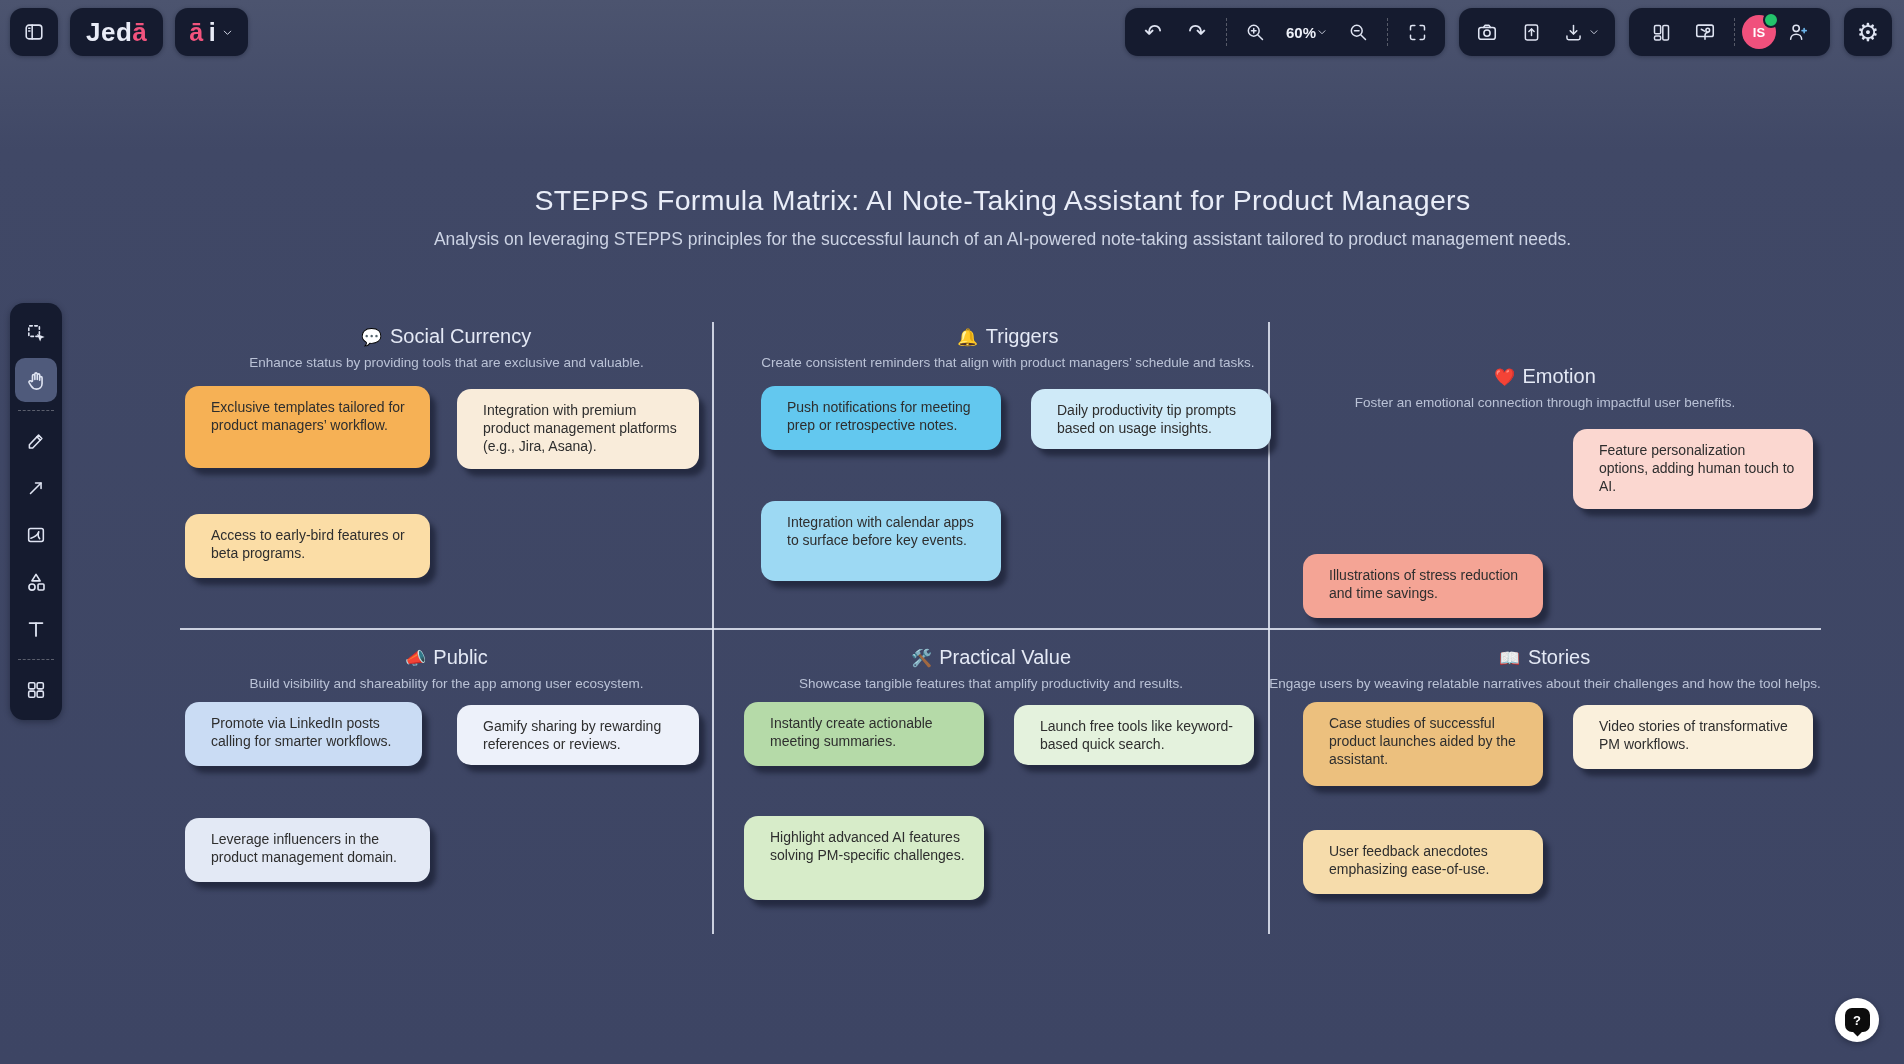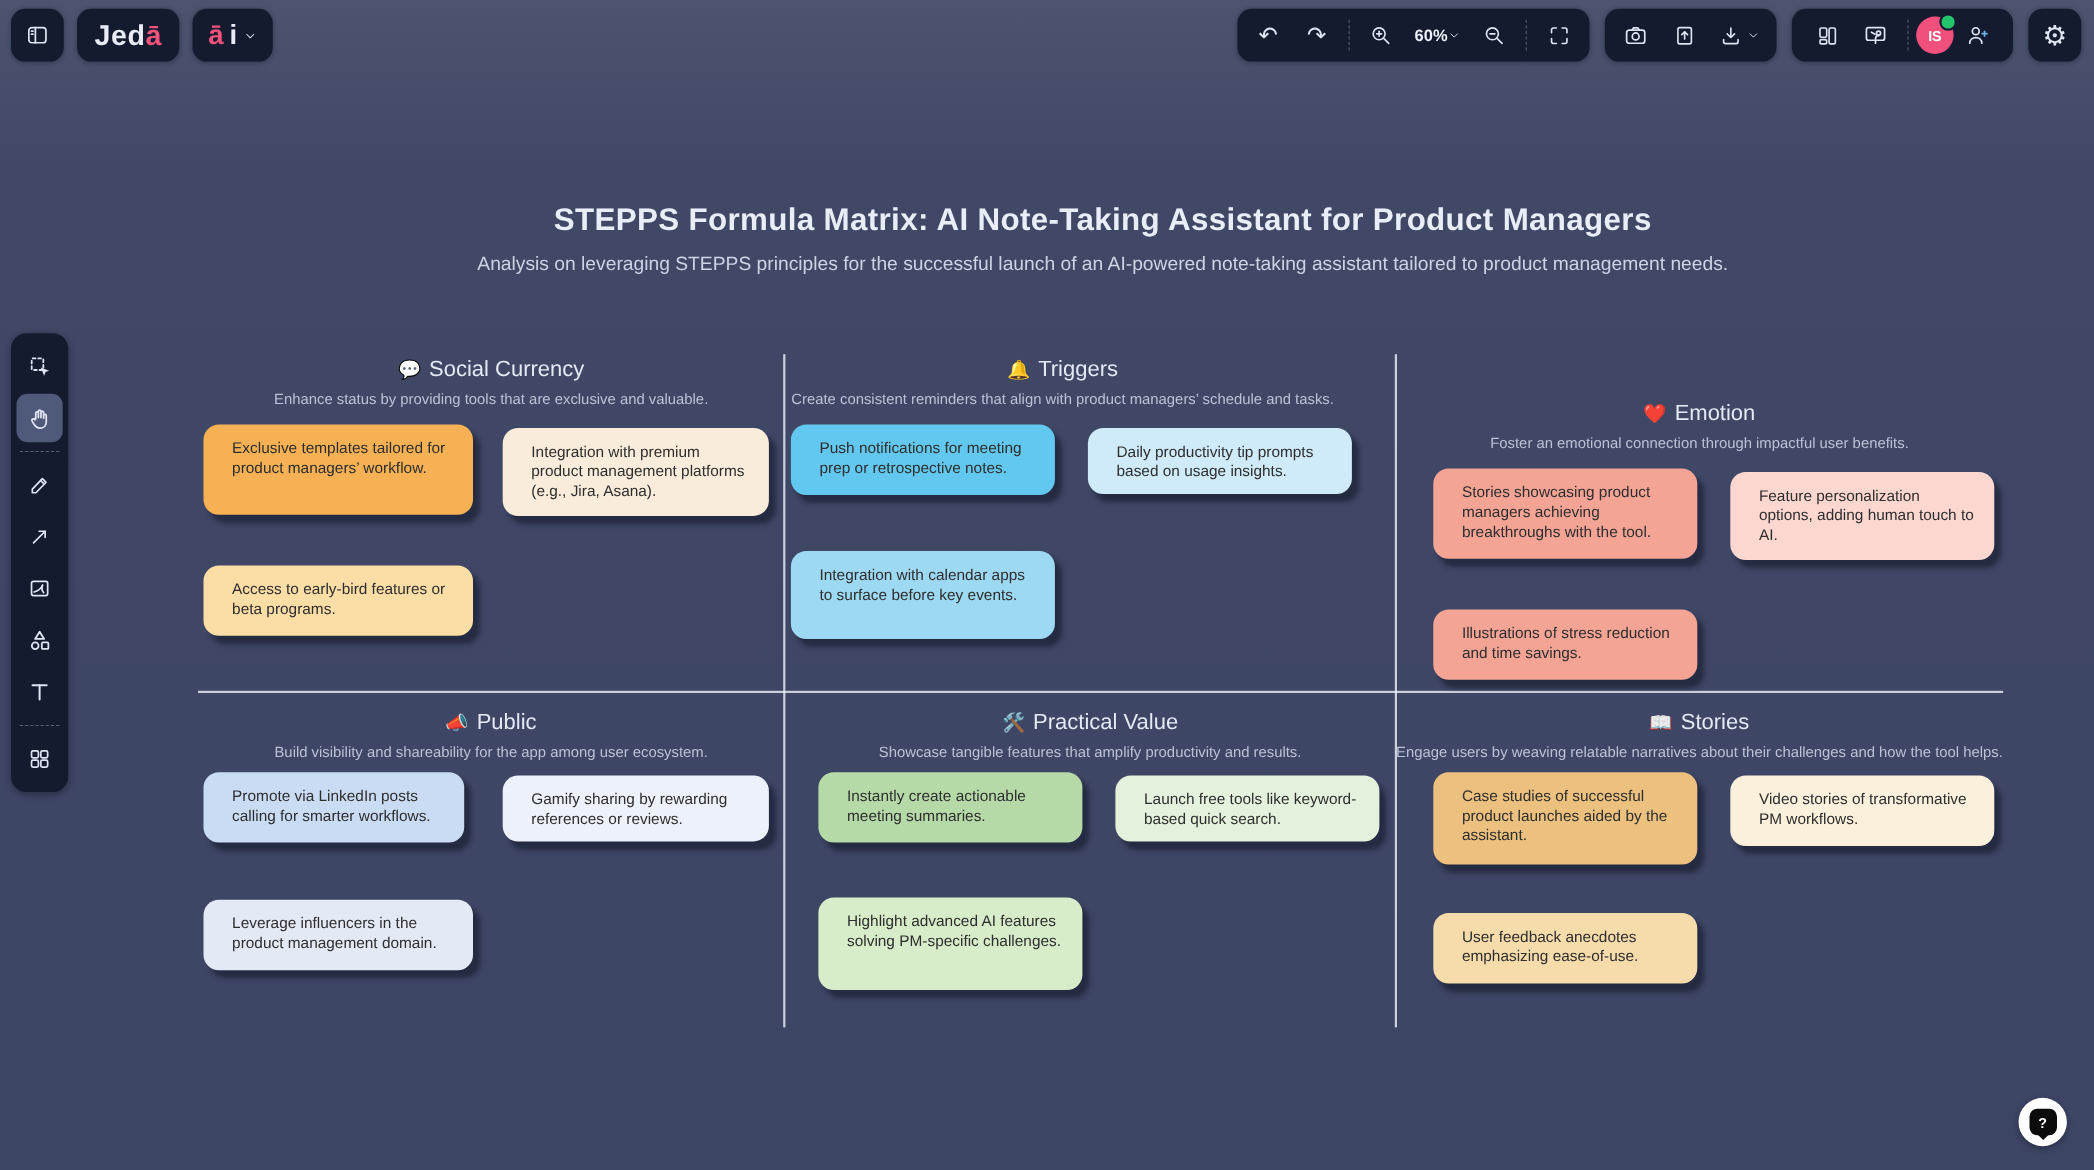--- a/index.html
+++ b/index.html
@@ -29,31 +29,31 @@
 
   
   .side{position:absolute;left:10px;top:303px;width:52px;background:#151b2f;border-radius:14px;
         display:flex;flex-direction:column;align-items:center;padding:8px 0;gap:3px;z-index:20;box-shadow:0 2px 6px rgba(10,14,28,.4);}
   .tool{width:42px;height:44px;display:flex;align-items:center;justify-content:center;cursor:pointer;border-radius:10px;}
   .tool.active{background:#4f5a7b;}
   .tool-sep{width:36px;border-top:1px dashed rgba(255,255,255,.3);margin:5px 0;}
 
   
   .board-title-wrap{position:absolute;left:180px;top:184px;width:1645px;text-align:center;z-index:5;}
-  .board-title{font-size:28.5px;font-weight:700;color:#e9edf8;letter-spacing:.3px;}
+  .board-title{font-size:28.5px;font-weight:400;color:#e9edf8;letter-spacing:.3px;}
   .board-subtitle{margin-top:12px;font-size:17.5px;font-weight:400;color:#ccd3e4;}
 
   .divider{position:absolute;background:rgba(228,233,245,.85);z-index:2;}
   #vdiv1{left:712px;top:322px;width:2px;height:612px;}
   #vdiv2{left:1268px;top:322px;width:2px;height:612px;}
   #hdiv{left:180px;top:628px;width:1641px;height:2px;}
 
   .sec{position:absolute;z-index:4;}
   #sec0{left:180px;top:318px;width:533px;height:311px;padding-top:7px;}
-  #sec1{left:688px;top:318px;width:556px;height:311px;padding-top:7px;}
+  #sec1{left:730px;top:318px;width:556px;height:311px;padding-top:7px;}
   #sec2{left:1269px;top:318px;width:552px;height:311px;padding-top:7px;margin-top:40px;}
   #sec3{left:180px;top:629px;width:533px;height:305px;padding-top:17px;}
   #sec4{left:713px;top:629px;width:556px;height:305px;padding-top:17px;}
   #sec5{left:1269px;top:629px;width:552px;height:305px;padding-top:17px;}
   .sec-head{text-align:center;font-size:20px;font-weight:500;color:#e4e9f5;cursor:default;}
   .sec-head .emoji{font-size:17px;margin-right:7px;}
   .sec-desc{text-align:center;font-size:13.5px;color:#bac2d6;margin-top:7px;}
 
   .note{position:absolute;border-radius:14px;box-sizing:border-box;cursor:pointer;
         padding:13px 16px 11px 26px;font-size:14px;line-height:1.27;color:#2e2e2e;
@@ -338,21 +338,20 @@
   <div class="sec-head"><span class="emoji">🔔</span><span>Triggers</span></div>
   <div class="sec-desc">Create consistent reminders that align with product managers’ schedule and tasks.</div>
   <div class="note s1n0" style="background: rgb(99, 200, 239);">Push notifications for meeting prep or retrospective notes.</div>
   <div class="note s1n1" style="background: rgb(207, 234, 248);">Daily productivity tip prompts based on usage insights.</div>
   <div class="note s1n2" style="background: rgb(157, 217, 243);">Integration with calendar apps to surface before key events.</div>
 </div>
 
 <div class="sec" id="sec2">
   <div class="sec-head"><span class="emoji">❤️</span><span>Emotion</span></div>
   <div class="sec-desc">Foster an emotional connection through impactful user benefits.</div>
-  <div class="note s2n0" style="background: rgb(244, 164, 149);">Stories showcasing product managers achieving breakthroughs with the tool.</div>
   <div class="note s2n1" style="background: rgb(251, 215, 208);">Feature personalization options, adding human touch to AI.</div>
   <div class="note s2n2" style="background: rgb(244, 164, 149);">Illustrations of stress reduction and time savings.</div>
 </div>
 
 <div class="sec" id="sec3">
   <div class="sec-head"><span class="emoji">📣</span><span>Public</span></div>
   <div class="sec-desc">Build visibility and shareability for the app among user ecosystem.</div>
   <div class="note s3n0" style="background: rgb(202, 220, 244);">Promote via LinkedIn posts calling for smarter workflows.</div>
   <div class="note s3n1" style="background: rgb(237, 241, 250);">Gamify sharing by rewarding references or reviews.</div>
   <div class="note s3n2" style="background: rgb(227, 233, 245);">Leverage influencers in the product management domain.</div>

